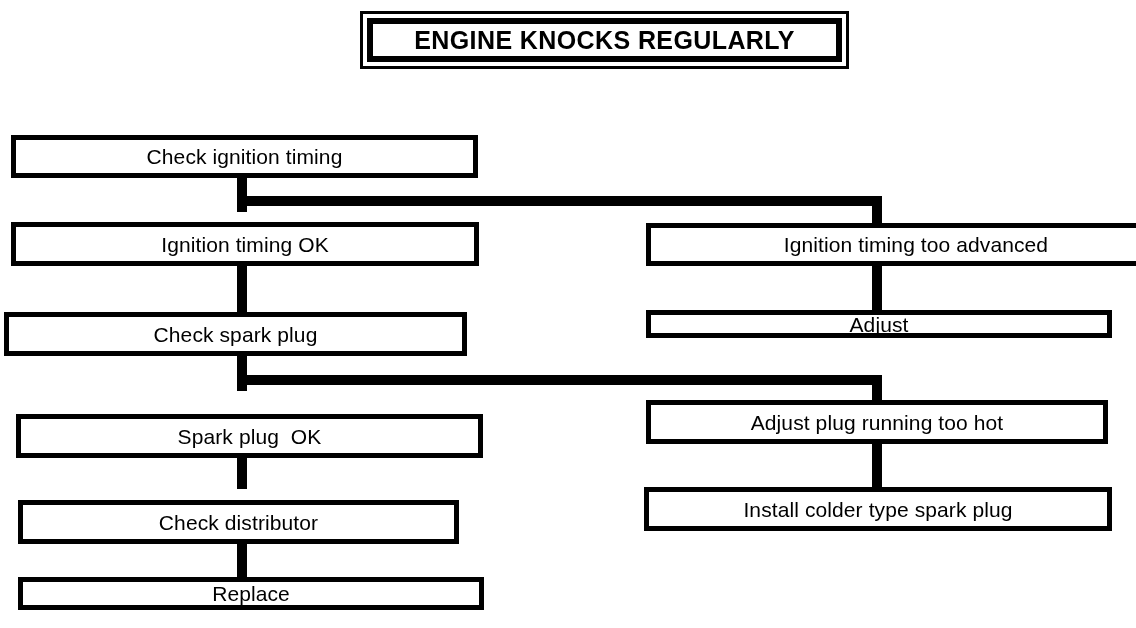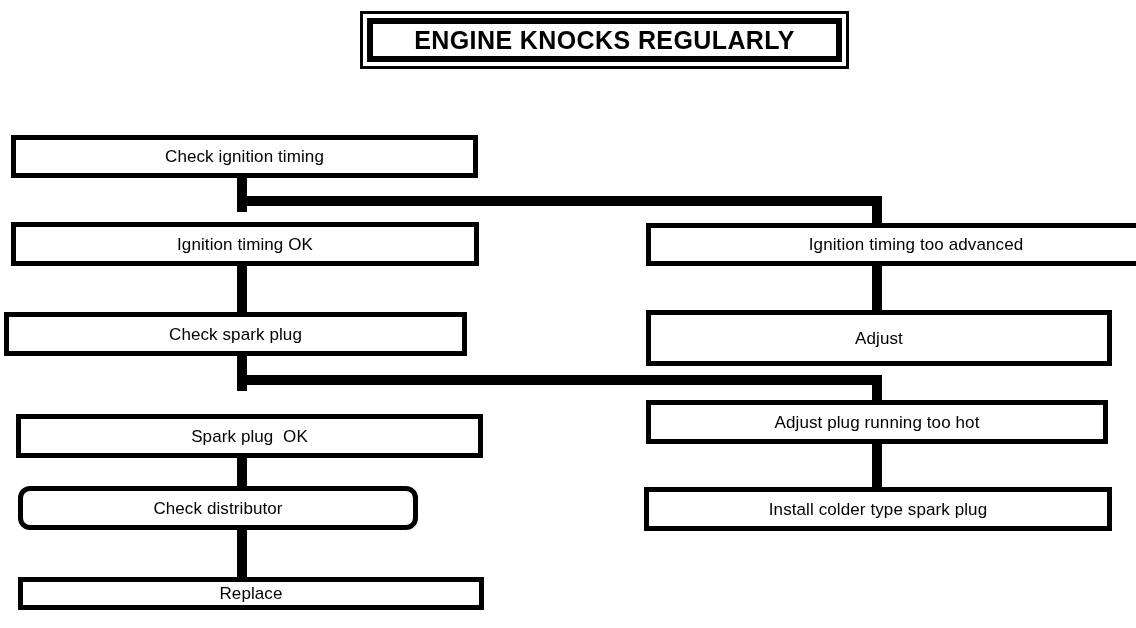--- a/index.html
+++ b/index.html
@@ -62,21 +62,21 @@
     position: absolute;
     box-sizing: border-box;
     border: 5px solid #000;
     background: #ffffff;
     display: flex;
     align-items: center;
     justify-content: center;
     z-index: 3;
   }
   .node .label {
-    font-size: 17px;
+    font-size: 21px;
     font-weight: normal;
     line-height: 1;
     white-space: pre;
     text-align: center;
     letter-spacing: 0.1px;
   }
 
   
   .conn-v {
     position: absolute;
@@ -133,33 +133,33 @@
   </div>
 
   <div class="node" style="left:4px; top:312px; width:463px; height:44px;">
     <span class="label">Check spark plug</span>
   </div>
 
   <div class="node" style="left:16px; top:414px; width:467px; height:44px;">
     <span class="label">Spark plug  OK</span>
   </div>
 
-  <div class="node" style="left:18px; top:486px; width:400px; height:44px;border-radius:12px;">
+  <div class="node" style="left:18px; top:500px; width:441px; height:44px;">
     <span class="label">Check distributor</span>
   </div>
 
   <div class="node" style="left:18px; top:577px; width:466px; height:33px;">
     <span class="label">Replace</span>
   </div>
 
   <div class="node" style="left:646px; top:223px; width:540px; height:43px;">
     <span class="label">Ignition timing too advanced</span>
   </div>
 
-  <div class="node" style="left:646px; top:310px; width:466px; height:56px;">
+  <div class="node" style="left:646px; top:310px; width:466px; height:28px;">
     <span class="label">Adjust</span>
   </div>
 
   <div class="node" style="left:646px; top:400px; width:462px; height:44px;">
     <span class="label">Adjust plug running too hot</span>
   </div>
 
   <div class="node" style="left:644px; top:487px; width:468px; height:44px;">
     <span class="label">Install colder type spark plug</span>
   </div>

